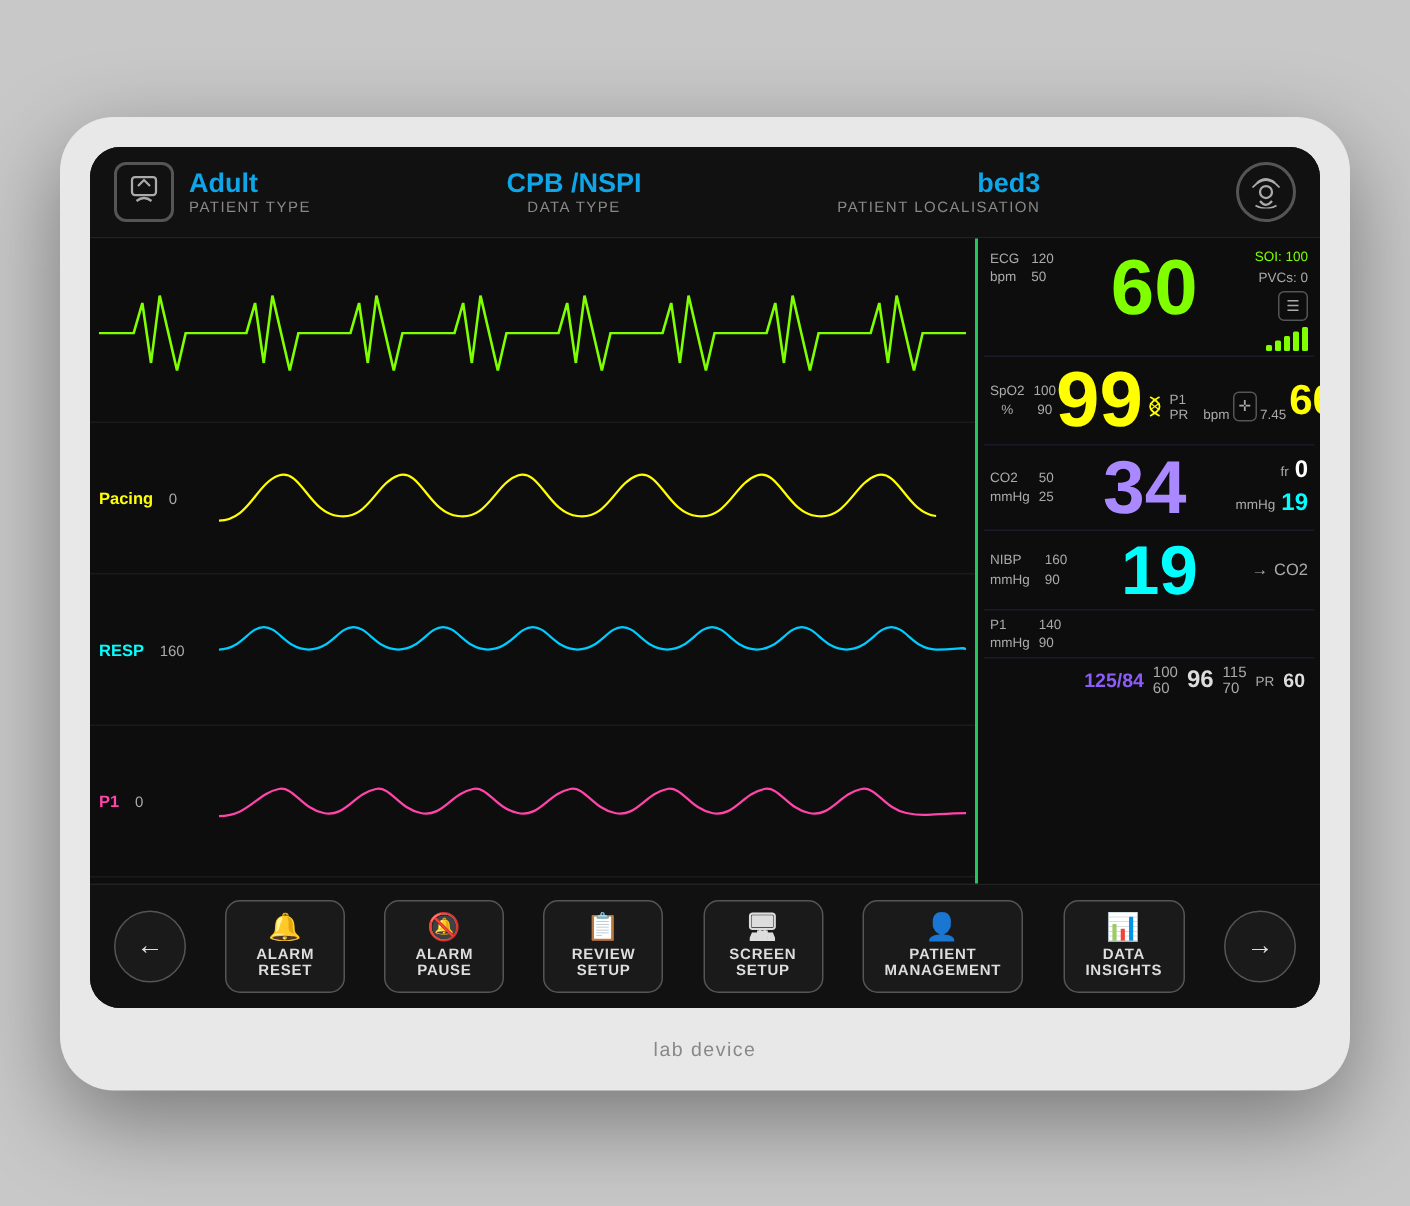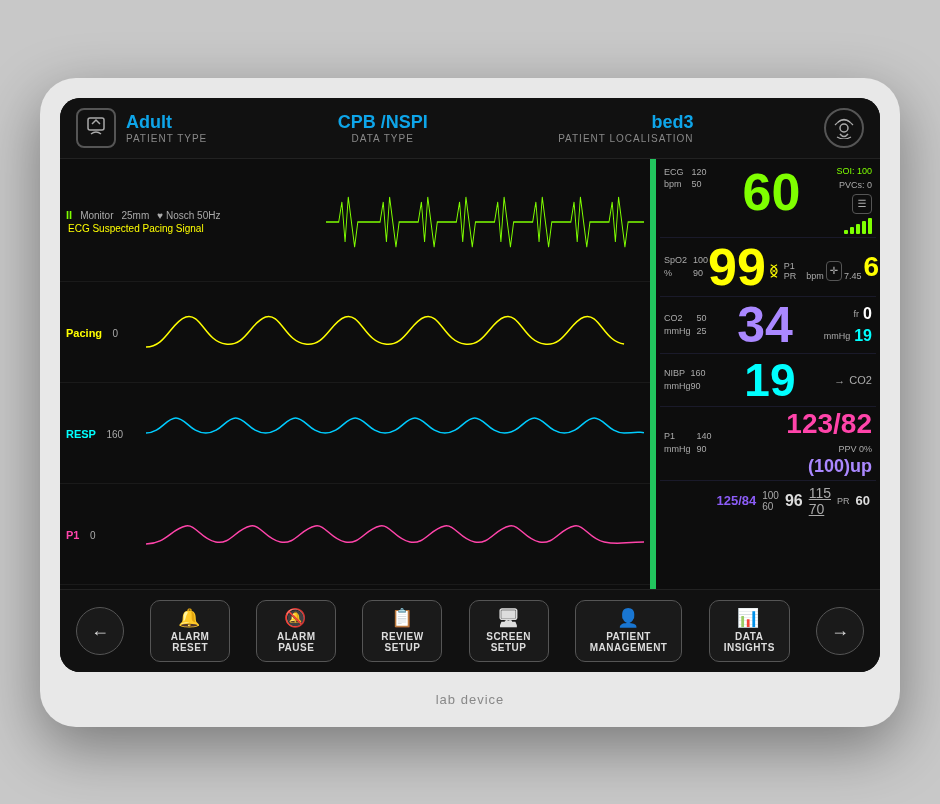--- a/index.html
+++ b/index.html
@@ -96,21 +96,21 @@
       width: 100%;
       height: 100%;
     }
 
     
     .right-panel {
       width: 230px;
       background: #0d0d0d;
       display: flex;
       flex-direction: column;
-      border-left: 6px solid #22c55e;
+      border-left: 2px solid #22c55e;
       padding: 4px;
     }
 
     
     .toolbar {
       background: #111;
       display: flex;
       align-items: center;
       justify-content: space-between;
       padding: 10px 16px;
@@ -254,29 +254,20 @@
           <path d="M4 20 Q11 24 18 20" stroke="#aaa" stroke-width="1.2" fill="none"></path>
         </svg>
       </div>
     </div>
 
     <div class="monitor-area">
 
       <div class="waveforms">
 
         <div class="wave-row" style="flex:1.2">
-          <div style="width:260px;flex-shrink:0;">
-            <div class="wave-info-row">
-              <span class="c-green" style="font-size:11px;font-weight:bold;">II</span>
-              <span style="color:#aaa;font-size:10px;">Monitor</span>
-              <span style="color:#aaa;font-size:10px;">25mm</span>
-              <span style="color:#aaa;font-size:10px;">♥ Nosch 50Hz</span>
-            </div>
-            <div style="color:#ffff00;font-size:10px;margin-left:2px;">ECG Suspected Pacing Signal</div>
-          </div>
           <div class="wave-canvas">
             <svg viewBox="0 0 500 60" preserveAspectRatio="none">
               <polyline fill="none" stroke="#7fff00" stroke-width="1.5" points="0,30 15,30 20,30 25,10 30,50 35,5 45,55 50,30 60,30 80,30 85,30 90,10 95,50 100,5 110,55 115,30 125,30 145,30 150,10 155,50 160,5 170,55 175,30 185,30 205,30 210,10 215,50 220,5 230,55 235,30 245,30 265,30 270,10 275,50 280,5 290,55 295,30 305,30 325,30 330,10 335,50 340,5 350,55 355,30 365,30 385,30 390,10 395,50 400,5 410,55 415,30 425,30 445,30 450,10 455,50 460,5 470,55 475,30 485,30 500,30"></polyline>
             </svg>
           </div>
         </div>
 
         <div class="wave-row">
           <div style="width:80px;flex-shrink:0;">
             <span class="c-yellow" style="font-size:11px;font-weight:bold;">Pacing</span>
@@ -343,21 +334,21 @@
               <div class="signal-bar" style="height:7px;"></div>
               <div class="signal-bar" style="height:10px;"></div>
               <div class="signal-bar" style="height:13px;"></div>
               <div class="signal-bar" style="height:16px;"></div>
             </div>
           </div>
         </div>
 
         <div class="num-block" style="align-items:center;">
           <div>
-            <div style="display:flex;gap:6px;align-items:center;">
+            <div style="display:flex;gap:6px;align-items:center;text-align:center;">
               <div class="num-stack">
                 <span>SpO2</span>
                 <span>%</span>
               </div>
               <div class="num-stack">
                 <span>100</span>
                 <span>90</span>
               </div>
             </div>
           </div>
@@ -402,21 +393,21 @@
             </div>
             <div style="display:flex;align-items:center;gap:4px;">
               <span style="font-size:9px;color:#aaa;">mmHg</span>
               <span style="font-size:16px;color:#00ffff;font-weight:bold;">19</span>
             </div>
           </div>
         </div>
 
         <div class="num-block" style="align-items:center;">
           <div>
-            <div style="display:flex;gap:0;align-items:flex-end;">
+            <div style="display:flex;gap:10px;align-items:flex-end;">
               <div class="num-stack">
                 <span>NIBP</span>
                 <span>mmHg</span>
               </div>
               <div class="num-stack">
                 <span>160</span>
                 <span>90</span>
               </div>
             </div>
           </div>
@@ -432,39 +423,32 @@
             <div style="display:flex;gap:6px;align-items:center;">
               <div class="num-stack">
                 <span>P1</span>
                 <span>mmHg</span>
               </div>
               <div class="num-stack">
                 <span>140</span>
                 <span>90</span>
               </div>
             </div>
-          </div>
-          <div style="display:flex;flex-direction:column;align-items:flex-end;">
-            <span class="num-large c-magenta" style="font-size:28px;">123/82</span>
-            <div>
-              <span style="font-size:9px;color:#aaa;">PPV 0%</span>
-            </div>
-            <span class="c-purple" style="font-size:18px;font-weight:bold;">(100)up</span>
           </div>
         </div>
 
         <div style="padding:4px 6px;display:flex;align-items:center;justify-content:flex-end;gap:6px;">
           <span style="font-size:13px;color:#8b5cf6;font-weight:bold;">125/84</span>
           <span style="font-size:10px;color:#aaa;">
             <span>100</span>
             <br>
             <span>60</span>
           </span>
           <span style="font-size:16px;color:#ddd;font-weight:bold;">96</span>
-          <span style="font-size:14px;color:#aaa;text-decoration:underline;">
+          <span style="font-size:10px;color:#aaa;">
             <span>115</span>
             <br>
             <span>70</span>
           </span>
           <span style="font-size:9px;color:#aaa;">PR</span>
           <span style="font-size:13px;color:#ddd;font-weight:bold;">60</span>
         </div>
 
       </div>
     </div>

